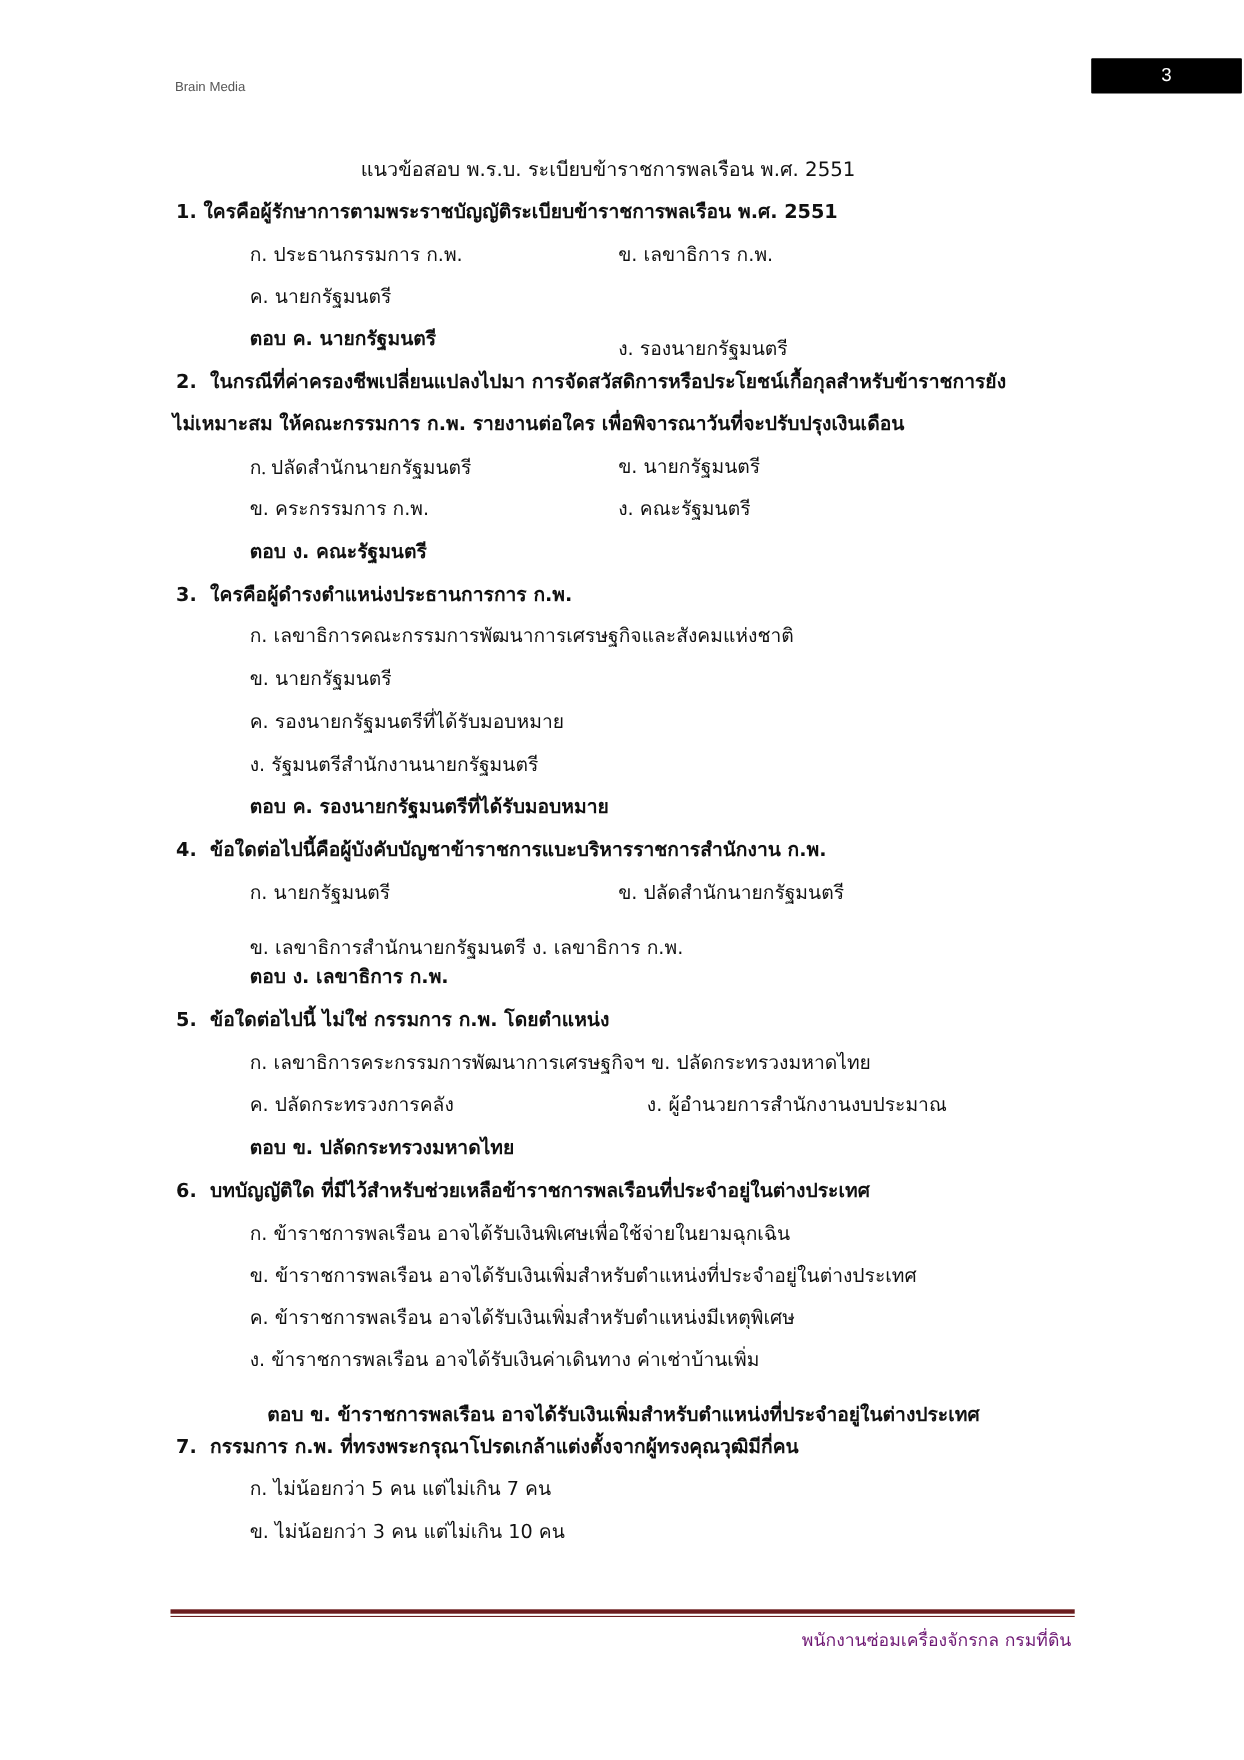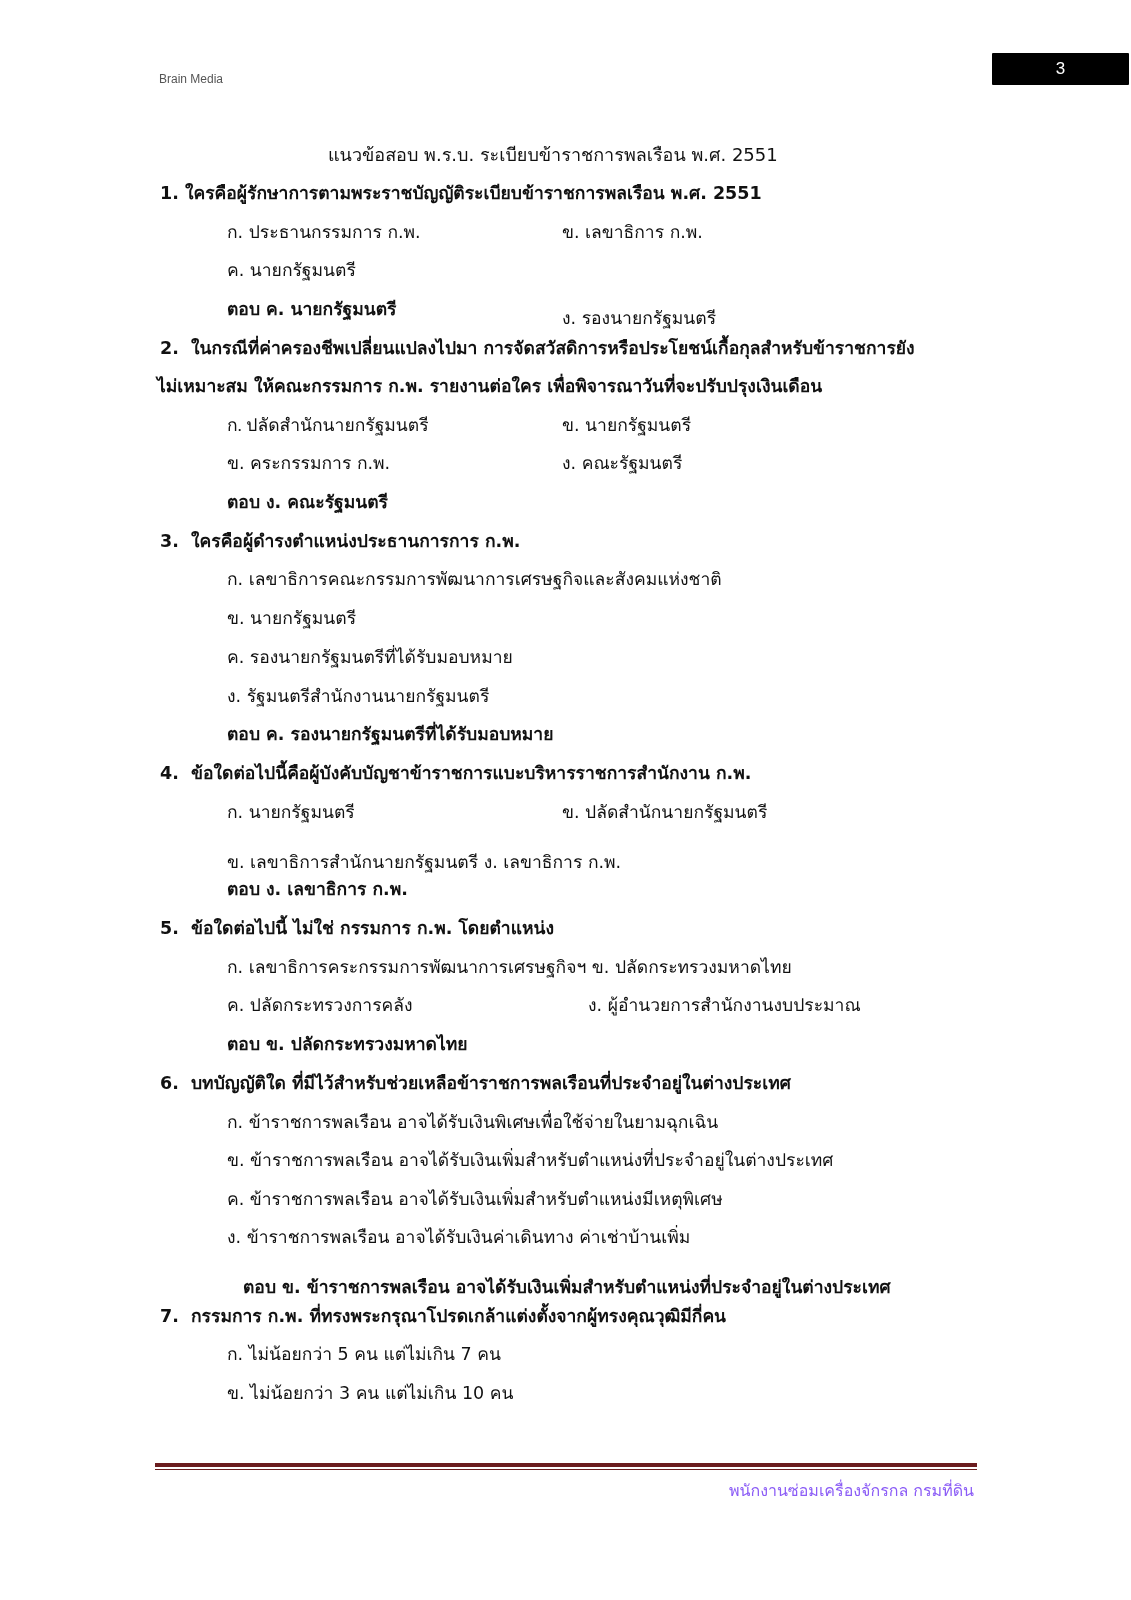--- a/index.html
+++ b/index.html
@@ -27,21 +27,21 @@
   .rule-thick {
     position: absolute; left: 155px; width: 822px; top: 1463px; height: 4px;
     background: #6b1d1f;
   }
   .rule-thin {
     position: absolute; left: 155px; width: 822px; top: 1469px; height: 1px;
     background: #6b1d1f;
   }
   .footer {
     position: absolute; right: 157px; top: 1478px;
-    font-size: 16px; color: #8b5cf6;
+    font-size: 16px; color: #701a75;
   }
 </style>
 </head>
 <body>
 
 <div class="brand">Brain Media</div>
 <div class="page-num">
   <span>3</span>
 </div>
 

